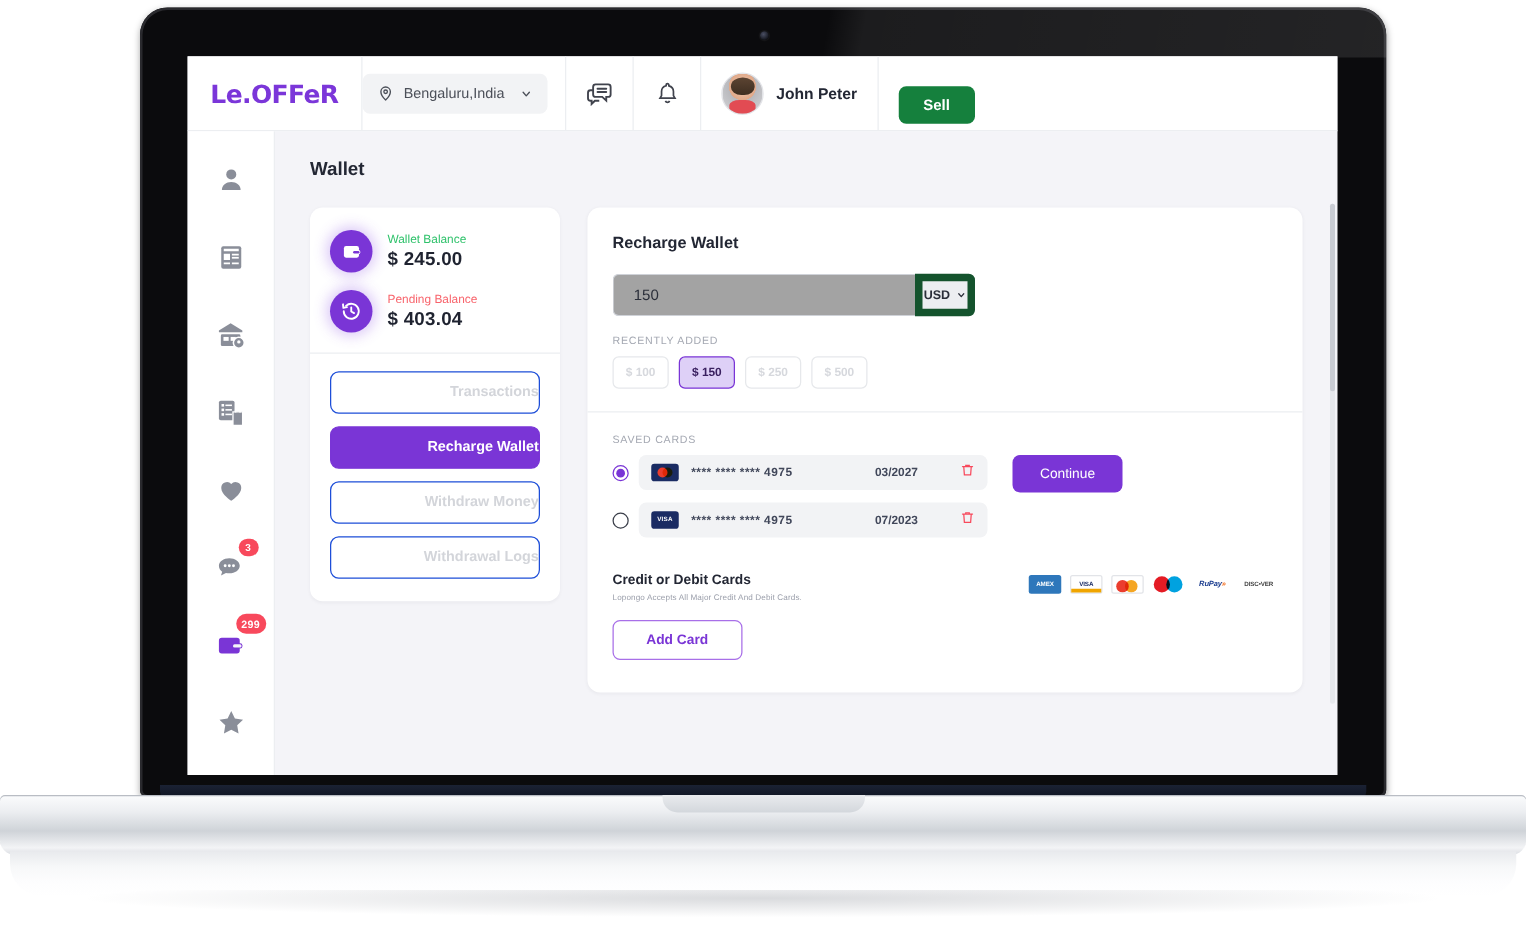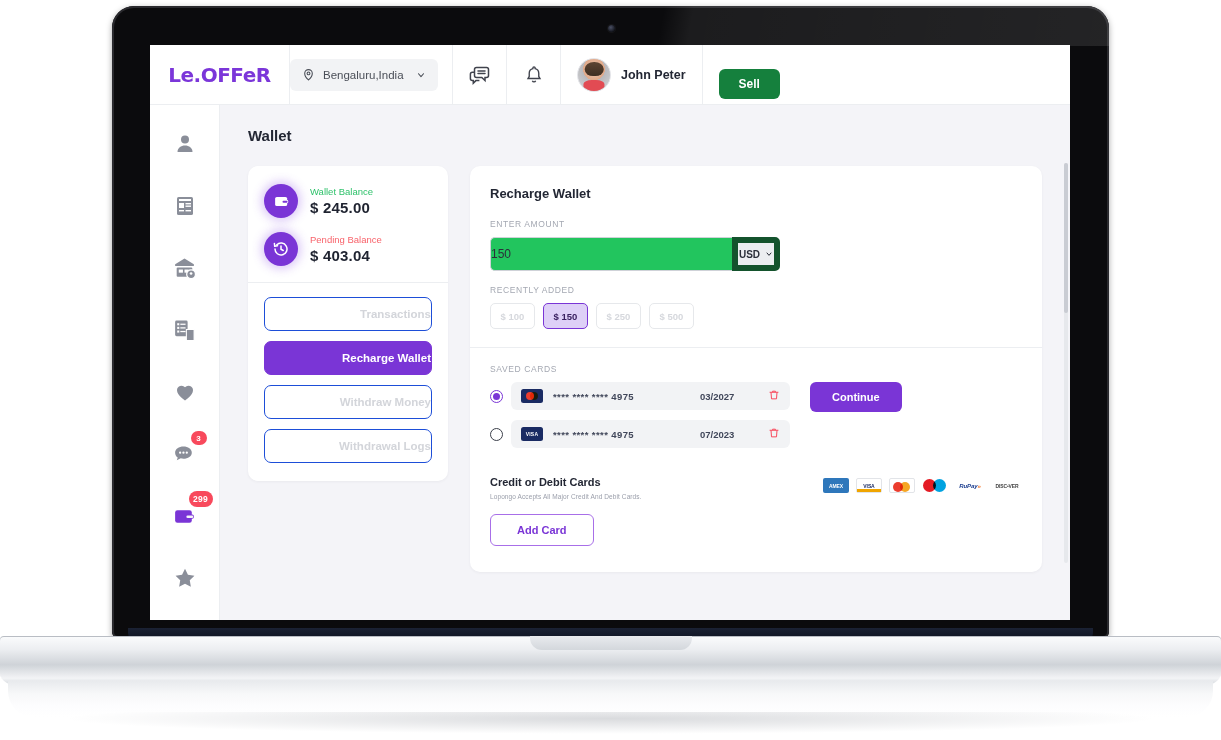--- a/index.html
+++ b/index.html
@@ -194,22 +194,22 @@
     box-shadow: 0 1px 3px rgba(30,30,60,.05);
   }
   .panel-title { font-size:13px; font-weight:bold; color:#232734; margin-bottom:18px; }
   .sec-label {
     font-size:8.5px; color:#a4a8b2; letter-spacing:.6px; margin-bottom:8px;
     text-transform:uppercase;
   }
   .amount-row { display:flex; width:290px; margin-bottom:14px; }
   .amount-input {
     flex:1; height:34px; border:1px solid #cfd2d8; border-right:0;
-    border-radius:5px 0 0 5px; padding:0 0; font-size:12px; color:#2b2f3a;
-    outline:none; font-family:"Liberation Sans", sans-serif; background:#22c55e;
+    border-radius:5px 0 0 5px; padding:0 16px; font-size:12px; color:#2b2f3a;
+    outline:none; font-family:"Liberation Sans", sans-serif; background:#a3a3a3;
   }
   .currency {
     width:48px; height:34px; border:6px solid #14532d; border-radius:0 5px 5px 0;
     background:#eceef1; display:flex; align-items:center; justify-content:center;
     gap:5px; font-size:10px; font-weight:bold; color:#2b2f3a; cursor:pointer;
   }
   .chips { display:flex; gap:8px; }
   .chip {
     min-width:45px; height:26px; border-radius:5px; border:1px solid #e6e8eb;
     background:#fff; color:#d6d8dd; font-size:9.5px; font-weight:bold;
@@ -247,21 +247,21 @@
     content:""; position:absolute; top:3px; width:8px; height:8px; border-radius:50%;
   }
   .bm-mc::before { left:5px; background:#eb3d2e; }
   .bm-mc::after  { left:9px; background:#f5a623; mix-blend-mode:multiply; }
   .bm-visa { background:#1a2b63; }
   .card-num { font-size:9.5px; color:#41475a; letter-spacing:.4px; flex:1; font-weight:bold;}
   .card-exp { font-size:9.5px; color:#41475a; width:58px; font-weight:bold; }
   .trash { cursor:pointer; flex:0 0 auto; }
   .continue-btn {
     background:#7a35d6; color:#fff; border:0; border-radius:6px;
-    padding:9px 22px; font-size:11px; font-weight:bold; cursor:pointer;
+    padding:9px 22px; font-size:11px; font-weight:normal; cursor:pointer;
     font-family:"Liberation Sans", sans-serif;
   }
 
   .cdc-block { display:flex; justify-content:space-between; align-items:flex-start; margin-top:18px;}
   .cdc-title { font-size:11px; font-weight:bold; color:#232734; margin-bottom:5px; }
   .cdc-sub { font-size:6.5px; color:#9a9eaa; letter-spacing:.1px; }
   .logos { display:flex; gap:7px; align-items:center; padding-top:2px; }
   .logo {
     height:15px; border-radius:2px; display:flex; align-items:center;
     justify-content:center; font-size:5px; font-weight:bold; letter-spacing:-.1px;
@@ -473,21 +473,20 @@
 
             <button class="wbtn">Transactions</button>
             <button class="wbtn active">Recharge Wallet</button>
             <button class="wbtn">Withdraw Money</button>
             <button class="wbtn" style="margin-bottom:0">Withdrawal Logs</button>
           </div>
 
           <div class="recharge">
             <div class="panel-title">Recharge Wallet</div>
 
-            <div class="sec-label">ENTER AMOUNT</div>
             <div class="amount-row">
               <input class="amount-input" type="text" value="150" style="">
               <div class="currency">
                 <span>USD</span>
                 <svg width="8" height="8" viewBox="0 0 24 24" fill="none" stroke="#2b2f3a" stroke-width="3">
                   <polyline points="6,9 12,16 18,9" stroke-linecap="round" stroke-linejoin="round"></polyline>
                 </svg>
               </div>
             </div>
 

